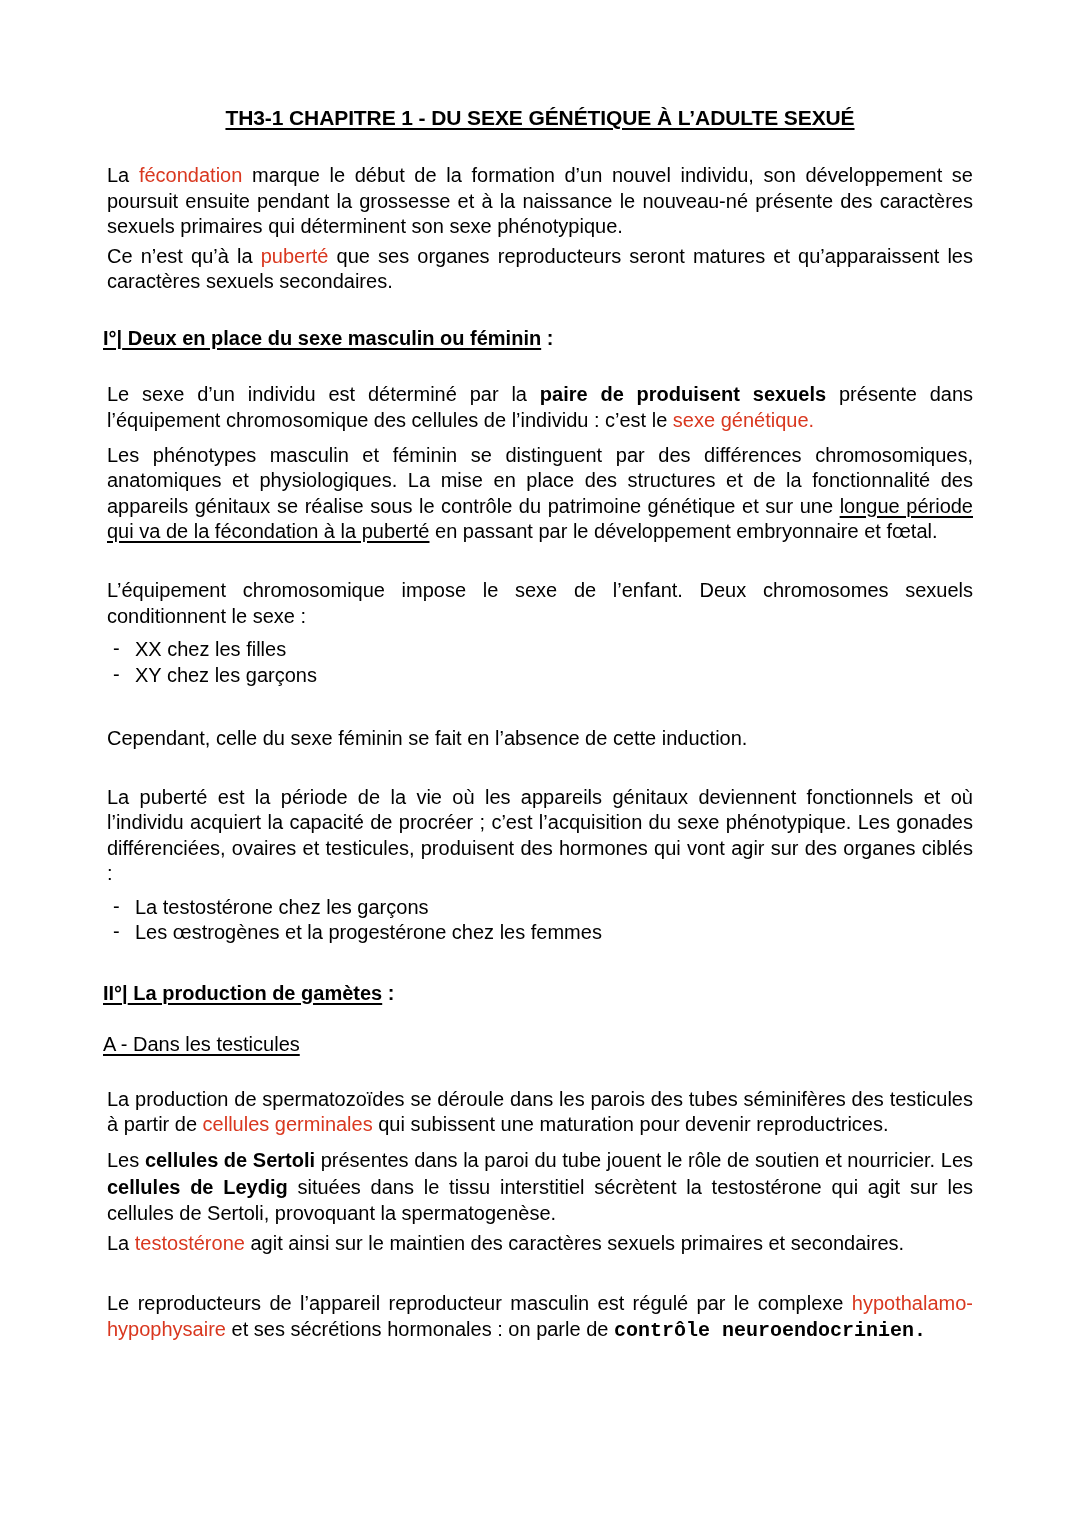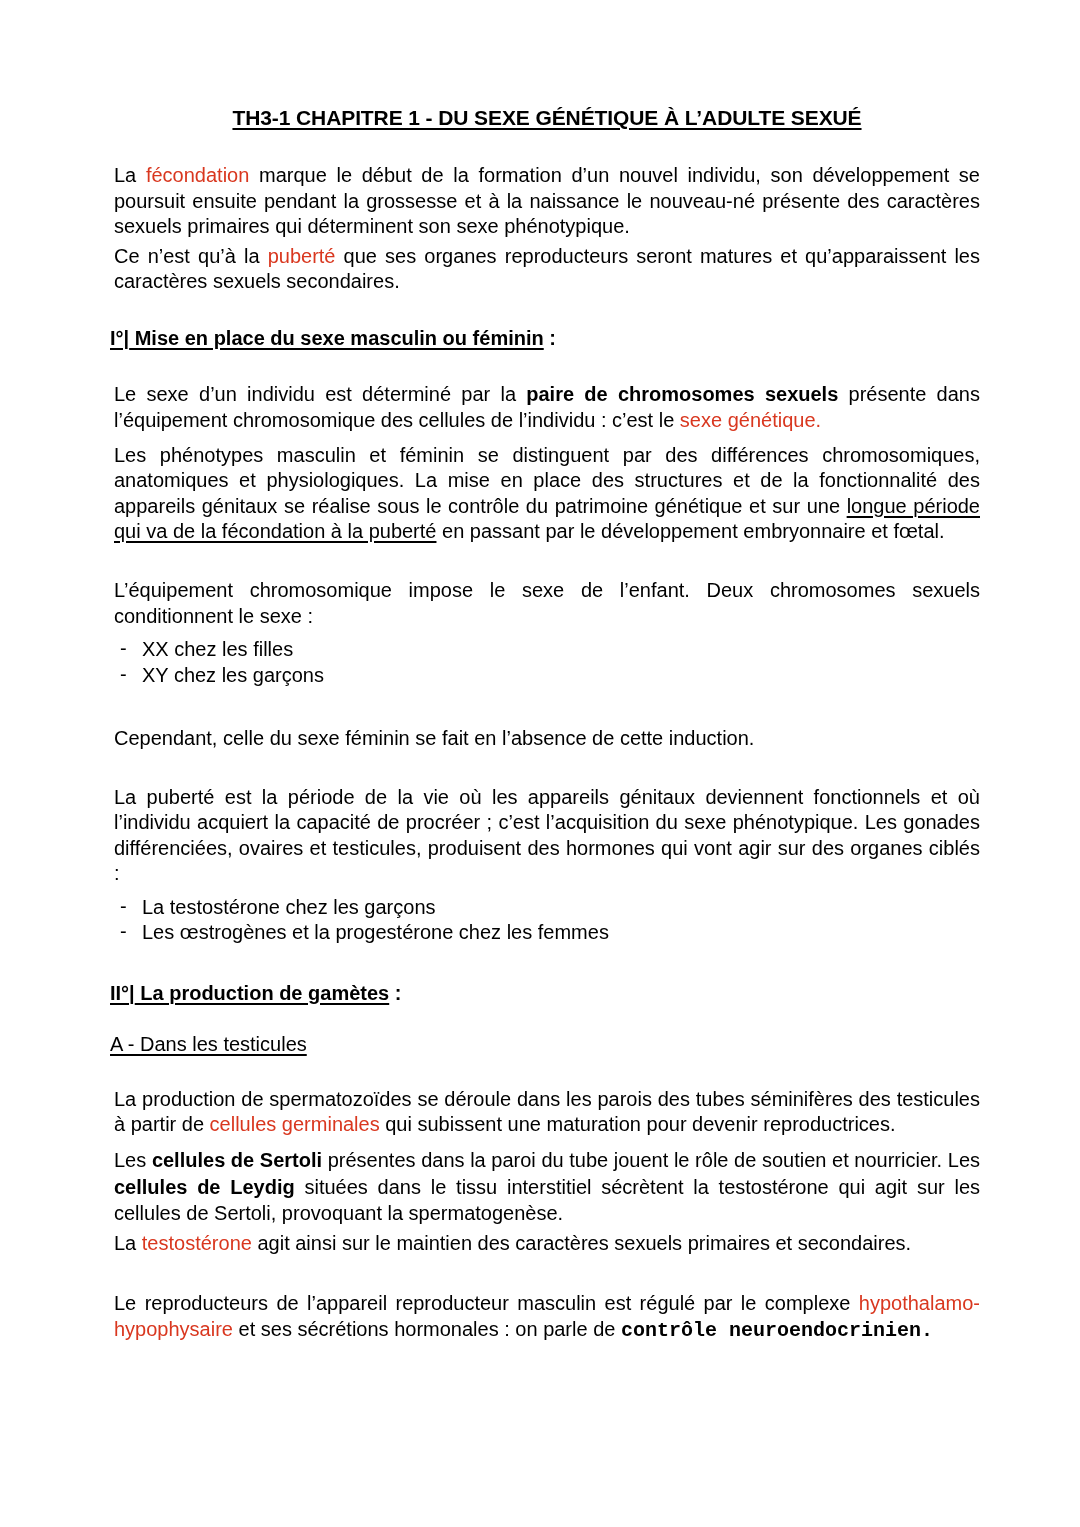--- a/index.html
+++ b/index.html
@@ -1,20 +1,20 @@
 <!DOCTYPE html>
 <html><head>
 <meta charset="utf-8">
 <style>
   html, body { margin: 0; padding: 0; background: #ffffff; }
   body {
     width: 1080px; height: 1527px; overflow: hidden; position: relative;
     font-family: "Liberation Sans", sans-serif; color: #000;
   }
-  .page { position: absolute; left: 110px; top: 100px; width: 874px; }
+  .page { position: absolute; left: 103px; top: 100px; width: 874px; }
   .title {
     font-weight: bold; font-size: 21px; text-align: center; text-decoration: underline;
     text-underline-offset: 3px; text-decoration-thickness: 2px;
     margin: 3px 0 0 0; line-height: 30px; letter-spacing: -0.1px;
   }
   p, .para { margin: 4px; font-size: 20px; line-height: 25.5px; text-align: justify; }
   .red { color: #d9371f; }
   .u { text-decoration: underline; text-underline-offset: 3px; }
   .h1 { font-weight: bold; font-size: 20px; line-height: 25.5px; }
   .h1 .lbl { text-decoration: underline; text-underline-offset: 3px; text-decoration-thickness: 2px; }
@@ -32,26 +32,26 @@
   <div class="title">TH3-1 CHAPITRE 1 - DU SEXE GÉNÉTIQUE À L’ADULTE SEXUÉ</div>
 
   <div class="gap" style="height:26px"></div>
 
   <p><span>La </span><span class=" red">fécondation</span><span> marque le début de la formation d’un nouvel individu, son développement se poursuit ensuite pendant la grossesse et à la naissance le nouveau-né présente des caractères sexuels primaires qui déterminent son sexe phénotypique.</span></p>
   <p><span>Ce n’est qu’à la </span><span class=" red">puberté</span><span> que ses organes reproducteurs seront matures et qu’apparaissent les caractères sexuels secondaires.</span></p>
 
   <div class="gap" style="height:27px"></div>
 
   <div class="h1">
-    <span class="lbl"><span>I°|</span><span> Mise en place du sexe masculin ou féminin</span></span><span> :</span>
+    <span class="lbl"><span>I°|</span><span> Deux en place du sexe masculin ou féminin</span></span><span> :</span>
   </div>
 
   <div class="gap" style="height:27px"></div>
 
-  <p><span>Le sexe d’un individu est déterminé par la </span><span style="font-weight: bold;">paire de chromosomes sexuels</span><span> présente dans l’équipement chromosomique des cellules de l’individu : c’est le </span><span class=" red">sexe génétique.</span></p>
+  <p><span>Le sexe d’un individu est déterminé par la </span><span style="font-weight: bold;">paire de produisent sexuels</span><span> présente dans l’équipement chromosomique des cellules de l’individu : c’est le </span><span class=" red">sexe génétique.</span></p>
   <div style="height:1.5px"></div>
   <p><span>Les phénotypes masculin et féminin se distinguent par des différences chromosomiques, anatomiques et physiologiques. La mise en place des structures et de la fonctionnalité des appareils génitaux se réalise sous le contrôle du patrimoine génétique et sur une </span><span class=" u">longue période qui va de la fécondation à la puberté</span><span> en passant par le développement embryonnaire et fœtal.</span></p>
 
   <div class="gap"></div>
 
   <p><span>L’équipement chromosomique impose le sexe de l’enfant. Deux chromosomes sexuels conditionnent le sexe :</span></p>
   <ul class="dash">
       <li>XX chez les filles</li>
       <li>XY chez les garçons</li>
     </ul>

